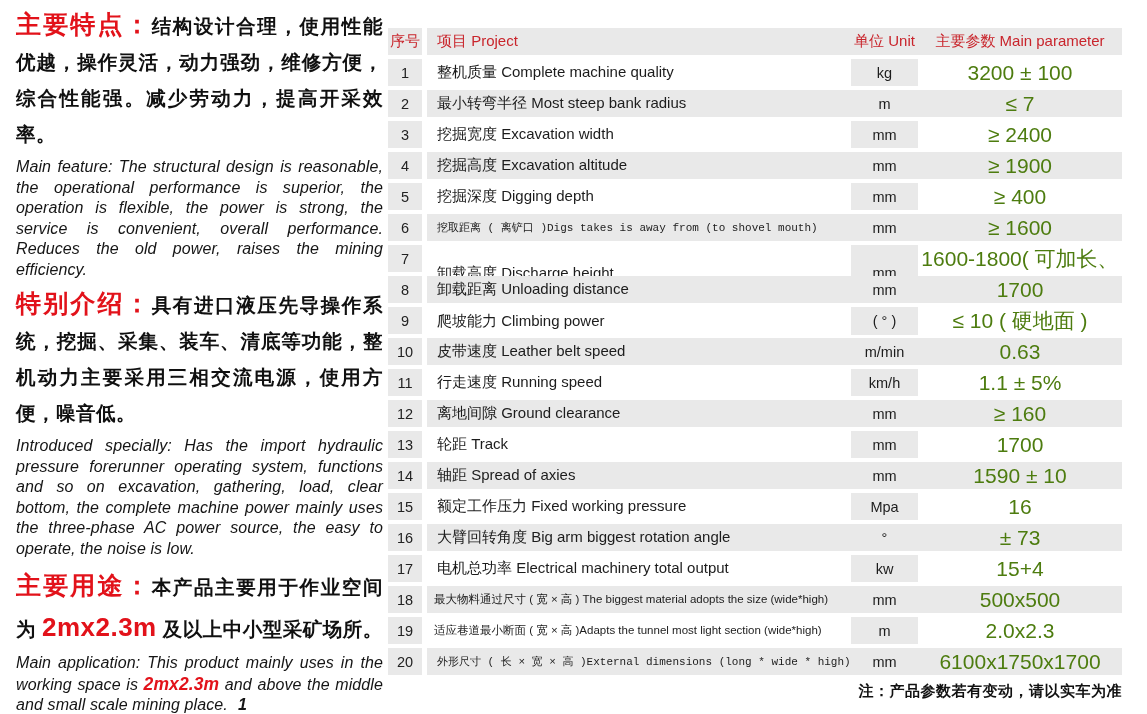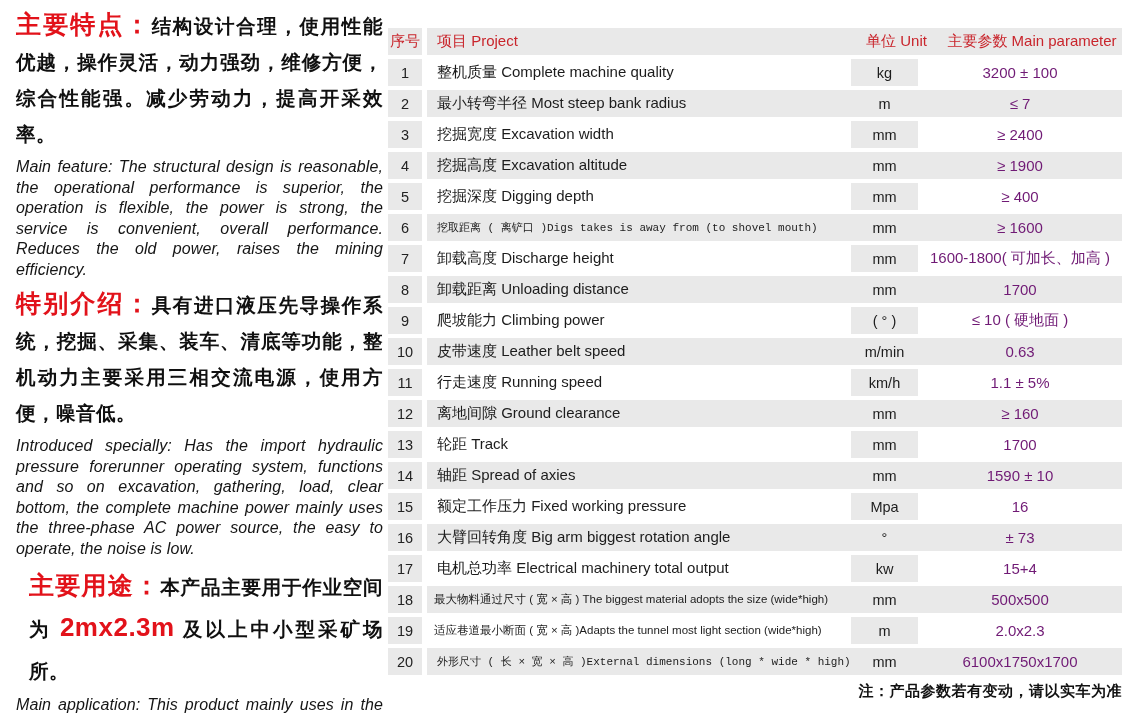--- a/index.html
+++ b/index.html
@@ -18,21 +18,21 @@
   .left{position:absolute;left:16px;top:8px;width:367px;}
   .cn{
     font-weight:700;font-size:19.5px;line-height:36px;color:#101010;
     text-align:justify;margin:0 0 5px 0;letter-spacing:0.5px;
   }
   .cn .head{font-size:25px;color:var(--red);line-height:1;letter-spacing:1px;}
   .en{
     font-size:16px;line-height:20.5px;color:#151515;text-align:justify;
     margin:0 0 7px 0;font-weight:400;letter-spacing:0.1px;font-style:italic;
   }
-  .s3cn{line-height:42px;margin-bottom:3px;margin-left:13px;}
+  .s3cn{line-height:42px;margin-bottom:3px;}
   .hl-cn{color:var(--red);font-size:26px;line-height:1;font-weight:700;}
   .hl-en{color:var(--red);font-size:17.5px;font-weight:700;}
   .pagenum{font-weight:700;margin-left:10px;}
 
   
   .spec-table{position:absolute;left:388px;top:28px;width:734px;}
   .trow{display:flex;height:27px;margin-bottom:4px;}
   .cell-no{
     flex:none;width:34px;margin-right:5px;background:var(--gray);
     display:flex;align-items:center;justify-content:center;
@@ -45,22 +45,22 @@
   .trow.gray .row-body{background:var(--gray);}
   .cell-project{
     padding-left:10px;font-size:15px;color:#1c1c1c;white-space:nowrap;overflow:hidden;
   }
   .cell-project.sm{font-size:11px;font-family:Liberation Mono, monospace;}
   .cell-project.xs{font-size:11.5px;padding-left:7px;}
   .cell-unit{
     background:var(--gray);height:100%;display:flex;align-items:center;
     justify-content:center;font-size:14.5px;color:#1c1c1c;
   }
-  .cell-param{text-align:center;font-size:15px;color:#701a75;}
-  .thead .row-body{background:var(--gray);gap:12px;}
+  .cell-param{text-align:center;font-size:21px;color:#4d7c0f;}
+  .thead .row-body{background:var(--gray);}
   .thead .cell-no,.thead .cell-project,.thead .cell-unit,.thead .cell-param{
     color:var(--tred);font-size:15px;font-weight:400;
   }
 
   
   .footnote{
     position:absolute;top:682px;right:25px;font-size:15px;font-weight:700;color:#111;
     letter-spacing:0.5px;
   }
 </style>

